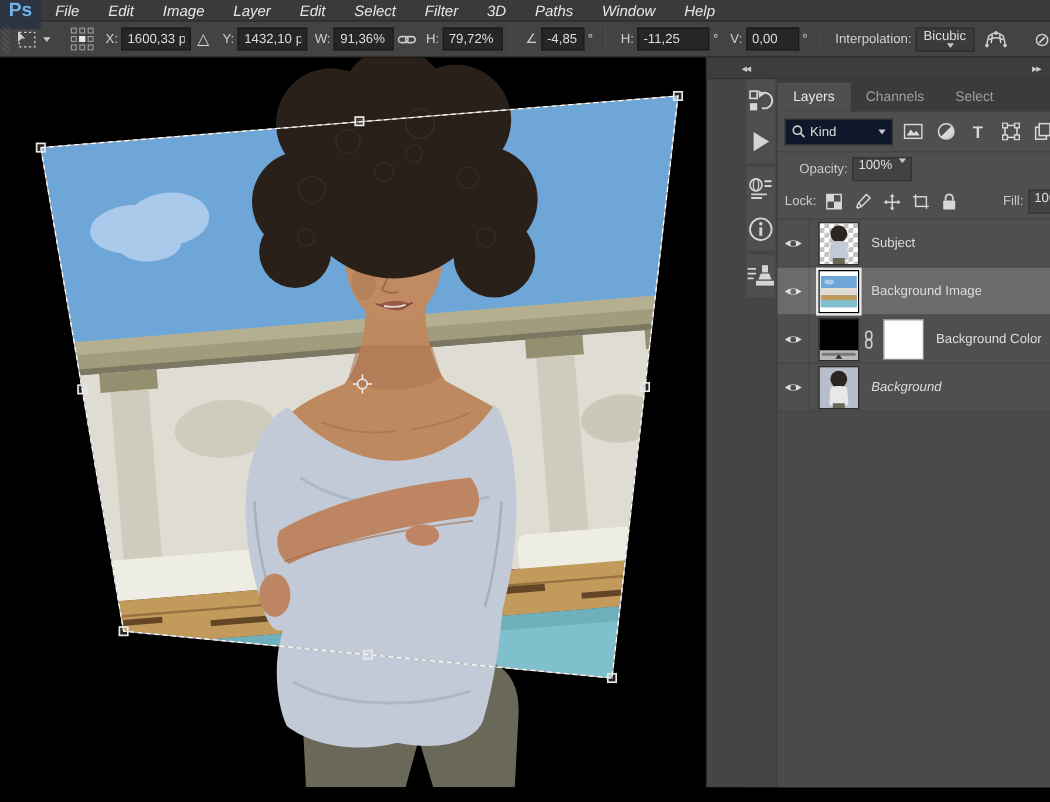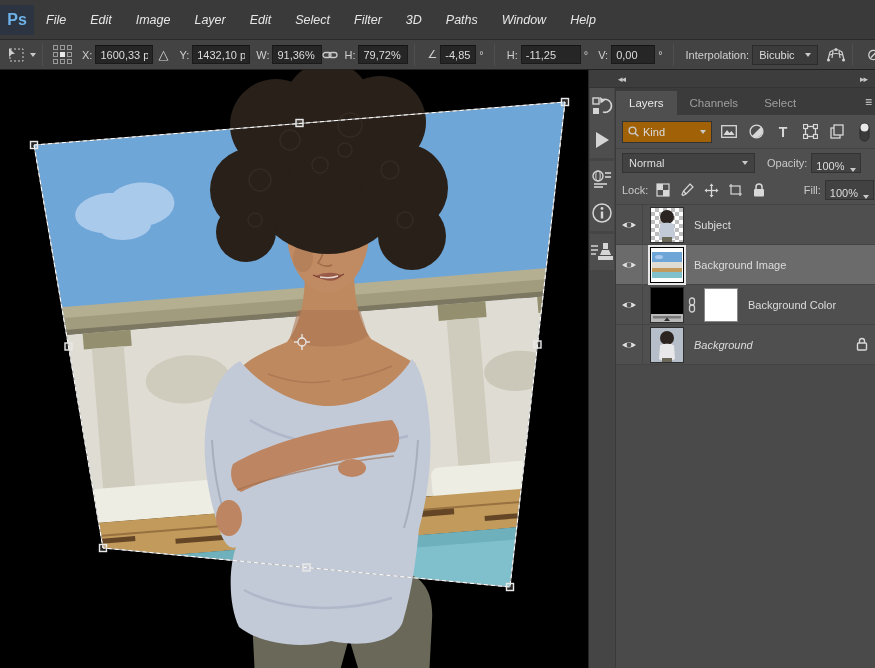--- a/index.html
+++ b/index.html
@@ -1,20 +1,20 @@
 <!DOCTYPE html>
 <html><head>
 <meta charset="utf-8">
 <style>
   * { margin:0; padding:0; box-sizing:border-box; }
   html,body { width:875px; height:668px; overflow:hidden; background:#000;
               font-family:"Liberation Sans", sans-serif; font-size:12px; }
 
   
-  .menubar { height:40px; background:#3a3a3a; display:flex; align-items:center;
+  .menubar { height:18px; background:#3a3a3a; display:flex; align-items:center;
              color:#e6e6e6; border-bottom:1px solid #2a2a2a; }
   .ps-logo { width:34px; height:30px; background:#2b3440; color:#6db3ea;
              font-weight:bold; font-size:16px; display:flex; align-items:center;
              justify-content:center; letter-spacing:0; }
   .menu-item { padding:0 12px; height:30px; display:flex; align-items:center;
                font-size:12.5px; cursor:default;font-style:italic; }
 
   
   .optionsbar { height:30px; background:#434343; border-bottom:1px solid #222;
                 display:flex; align-items:center; color:#cfcfcf; font-size:11px;
@@ -30,66 +30,66 @@
   .tool-btn { display:flex; align-items:center; justify-content:center;
               width:26px; height:24px; }
   .refpoint { display:grid; grid-template-columns:repeat(3,5px); grid-gap:2px; margin:0 4px; }
   .refpoint i { width:5px; height:5px; border:1px solid #9a9a9a; background:transparent; }
   .refpoint i.on { background:#e8e8e8; border-color:#e8e8e8; }
   .chev { width:0; height:0; border-left:3.5px solid transparent;
           border-right:3.5px solid transparent; border-top:4px solid #c9c9c9;
           display:inline-block; margin-left:4px; }
   .delta-btn { color:#d8d8d8; font-size:13px; padding:0 5px; }
   .interp-select { background:#3b3b3b; border:1px solid #2c2c2c; height:20px;
-                   display:flex; align-items:center; padding:0 6px; color:#dcdcdc; }
+                   display:flex; align-items:center; padding:0 6px; color:#dcdcdc;flex-direction:column; }
   .cancel-icon { font-size:16px; color:#d0d0d0; margin-left:8px; }
 
   
   .workspace { display:flex; height:608px; }
   .canvas { flex:1; position:relative; background:#000; }
   .canvas svg { display:block; }
 
   
   .dock { width:287px; display:flex; flex-direction:column; background:#454545;
           border-left:1px solid #262626; }
   .dock-minibar { height:18px; background:#3d3d3d; display:flex; align-items:center;
                   color:#c9c9c9; font-size:9px; border-bottom:1px solid #333; }
   .mini-left { width:40px; text-align:right; padding-right:4px; letter-spacing:-1px; }
   .mini-right { margin-left:auto; padding-right:8px; letter-spacing:-1px; }
-  .dock-body { display:flex; flex:1; }
+  .dock-body { display:flex; flex:1;padding-left:32px; }
 
   .icon-strip { width:40px; background:#454545; display:flex; flex-direction:column; }
   .strip-group { background:#4e4e4e; margin:0 1px 3px 1px; padding:6px 0;
                  display:flex; flex-direction:column; align-items:center; gap:10px; }
   .strip-icon { width:24px; height:24px; display:flex; align-items:center;
                 justify-content:center; color:#d5d5d5; }
 
   .layers-panel { flex:1; background:#4f4f4f; display:flex; flex-direction:column;
                   border-left:1px solid #3a3a3a; }
   .tabstrip { height:27px; background:#3b3b3b; display:flex; align-items:flex-end; }
   .tab { padding:6px 13px 6px 13px; font-size:11.5px; color:#9f9f9f; }
   .tab.active { background:#4f4f4f; color:#e8e8e8; }
   .panel-menu { margin-left:auto; padding:0 8px 6px 0; color:#d5d5d5; }
 
   .filter-row { height:34px; display:flex; align-items:center; padding:0 6px;
                 border-bottom:1px solid #434343; gap:7px; }
-  .kind-select { width:90px; height:22px; background:#a16207; border:1px solid #333;
+  .kind-select { width:90px; height:22px; background:#0f172a; border:1px solid #333;
                  display:flex; align-items:center; padding:0 5px; color:#dcdcdc;
                  font-size:11px; gap:4px; }
   .kind-select .chev { margin-left:auto; }
   .f-icon { width:20px; height:20px; display:flex; align-items:center;
             justify-content:center; color:#d8d8d8; font-size:13px; }
 
   .blend-row { height:27px; display:flex; align-items:center; padding:0 6px;
                font-size:11px; color:#c9c9c9; }
   .blend-select { width:133px; height:20px; background:#424242; border:1px solid #333;
                   display:flex; align-items:center; padding:0 6px; color:#dcdcdc; }
   .blend-select .chev { margin-left:auto; }
   .val-box { background:#424242; border:1px solid #333; height:20px; display:flex;
-             align-items:flex-end; padding:0 4px; color:#dcdcdc; margin-left:4px; }
+             align-items:flex-start; padding:0 4px; color:#dcdcdc; margin-left:4px; }
   .val-box .chev { margin-left:5px; }
 
   .lock-row { height:29px; display:flex; align-items:center; padding:0 6px;
               font-size:11px; color:#c9c9c9; gap:6px; border-bottom:1px solid #434343; }
   .lk-icon { width:18px; height:18px; display:flex; align-items:center; justify-content:center; }
   .lock-fill { margin-left:auto; display:flex; align-items:center; }
 
   .layer-row { height:40px; display:flex; align-items:center;
                border-bottom:1px solid #444; font-size:11px; color:#dcdcdc; }
   .layer-row.selected { background:#6b6b6b; }
@@ -431,24 +431,20 @@
           </div>
           <div class="f-icon" style="margin-left:auto">
             <svg width="11" height="20" viewBox="0 0 11 20">
               <rect x="1" y="1" width="9" height="18" rx="4.5" fill="#3a3a3a" stroke="#2c2c2c"></rect>
               <circle cx="5.5" cy="5.5" r="4" fill="#e8e8e8"></circle>
             </svg>
           </div>
         </div>
 
         <div class="blend-row">
-          <div class="blend-select">
-            <span>Normal</span>
-            <span class="chev"></span>
-          </div>
           <span style="margin-left:12px">Opacity:</span>
           <div class="val-box">
             <span>100%</span>
             <span class="chev"></span>
           </div>
         </div>
 
         <div class="lock-row">
           <span>Lock:</span>
           <div class="lk-icon">

